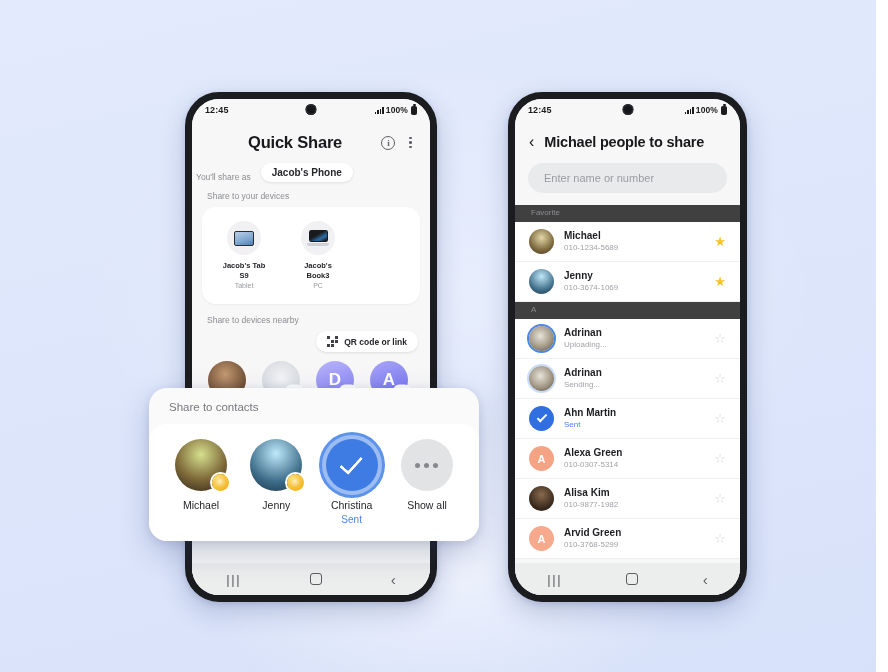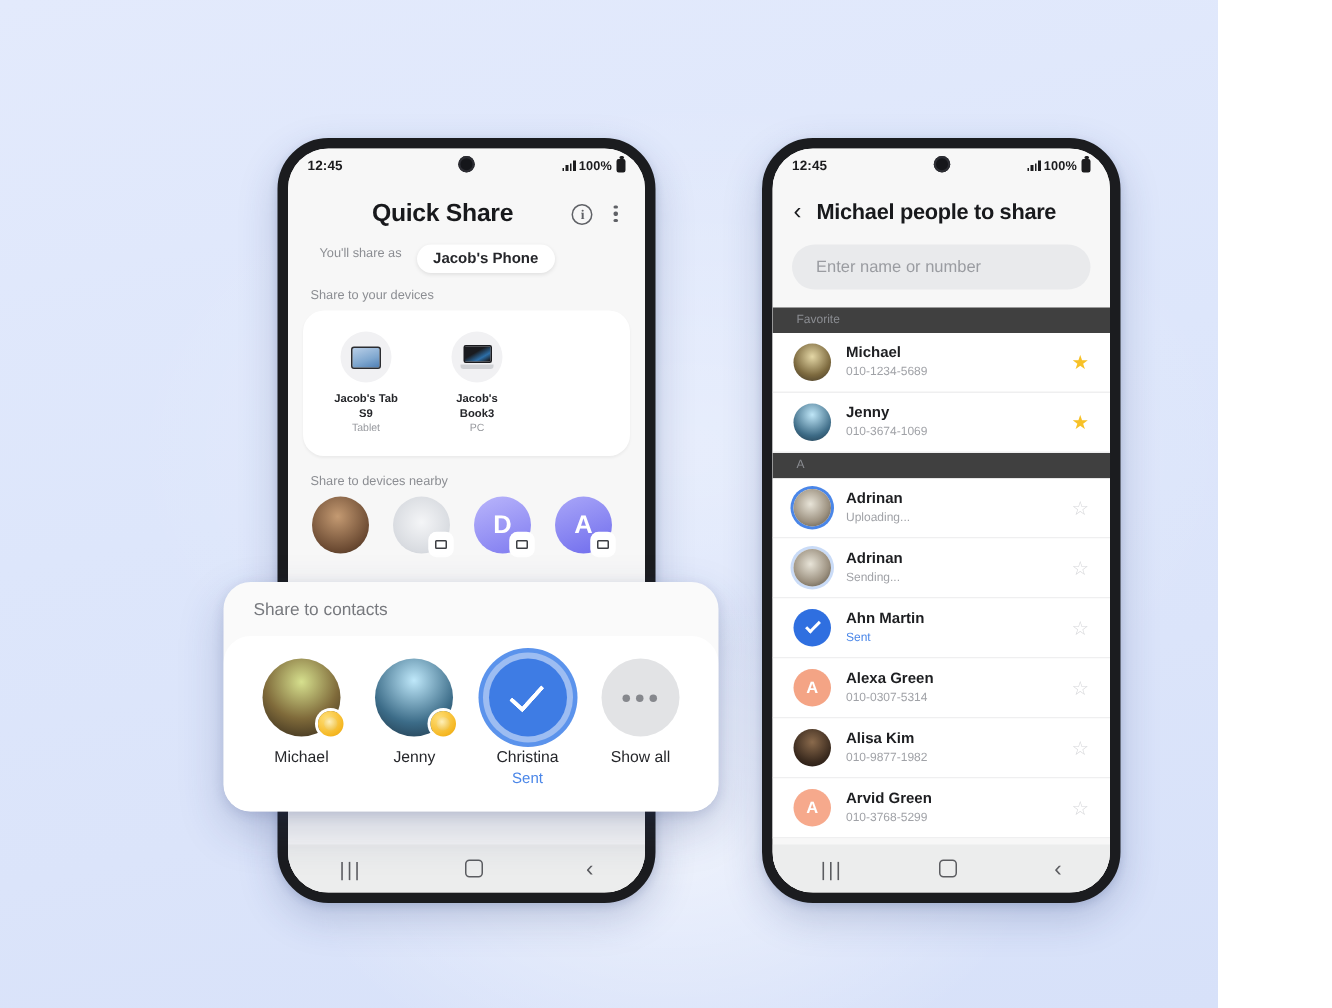--- a/index.html
+++ b/index.html
@@ -1,21 +1,21 @@
 <!DOCTYPE html>
 <html><head>
 <meta charset="utf-8">
 <style>
   * { box-sizing: border-box; margin: 0; padding: 0; }
   html, body {
     width: 888px; height: 672px; overflow: hidden;
     font-family: "Liberation Sans", sans-serif;
   }
   #stage {
-    position: relative; width: 812px; height: 672px;
+    position: relative; width: 876px; height: 672px;
     background:
       radial-gradient(ellipse 360px 230px at 444px 560px, rgba(255,255,255,0.55) 0%, rgba(255,255,255,0.0) 70%),
       radial-gradient(ellipse 520px 330px at 455px 300px, rgba(255,255,255,0.30) 0%, rgba(255,255,255,0.0) 72%),
       linear-gradient(168deg, #e3eafc 0%, #dde6fb 45%, #dbe4fa 70%, #d7e1f9 100%);
     overflow: hidden;
   }
 
   
   .phone {
     position: absolute;
@@ -74,21 +74,21 @@
   .qs-title { font-size: 16.5px; font-weight: 700; color: #18191c; letter-spacing: -.2px; }
   .qs-actions { display: flex; align-items: center; gap: 11px; }
   .ic-info {
     width: 14px; height: 14px; border-radius: 50%; border: 1.3px solid #5f6166;
     color: #5f6166; font-size: 9px; font-weight: 700; line-height: 12px; text-align: center;
     font-family: "Liberation Serif", serif;
   }
   .ic-dots { display: flex; flex-direction: column; gap: 2px; align-items: center; padding: 1px 3px;}
   .ic-dots i { width: 2.6px; height: 2.6px; border-radius: 50%; background: #5f6166; display: block; }
 
-  .share-as-row { display: flex; align-items: flex-start; gap: 10px; padding: 2px 21px 9px; }
+  .share-as-row { display: flex; align-items: flex-end; gap: 10px; padding: 2px 4px 9px; }
   .share-as-label { font-size: 8.5px; color: #8b8d92; }
   .share-as-chip {
     background: #ffffff; border-radius: 11px; padding: 4px 11px;
     font-size: 10px; font-weight: 600; color: #25262a;
     box-shadow: 0 1px 3px rgba(0,0,0,0.10);
   }
 
   .section-label { font-size: 8.5px; color: #8b8d92; padding: 0 15px 6px; }
 
   .card {
@@ -282,20 +282,36 @@
             <div class="device-name">Jacob's Book3</div>
             <div class="device-type">PC</div>
           </div>
         </div>
       </div>
 
       <div class="divider-gap"></div>
 
       <div class="section-label">Share to devices nearby</div>
 
+      <div class="qr-row">
+        <div class="qr-chip">
+          <span class="qr-glyph">
+            <i></i>
+              <i class="off"></i>
+              <i></i>
+              <i class="off"></i>
+              <i></i>
+              <i></i>
+              <i></i>
+              <i></i>
+              <i class="off"></i>
+          </span>
+          <span>QR code or link</span>
+        </div>
+      </div>
 
       <div class="nearby-row">
         <div class="nearby">
           <div class="av" style="background:radial-gradient(circle at 45% 35%, #c49a72, #6b4a32 70%, #3a2a1c);"></div>
         </div>
         <div class="nearby">
           <div class="av" style="background:radial-gradient(circle at 50% 45%, #f4f5f7, #d8dbe0 70%, #b9bec6);"></div>
           <span class="badge-tv">
               <i class="b"></i>
             </span>

